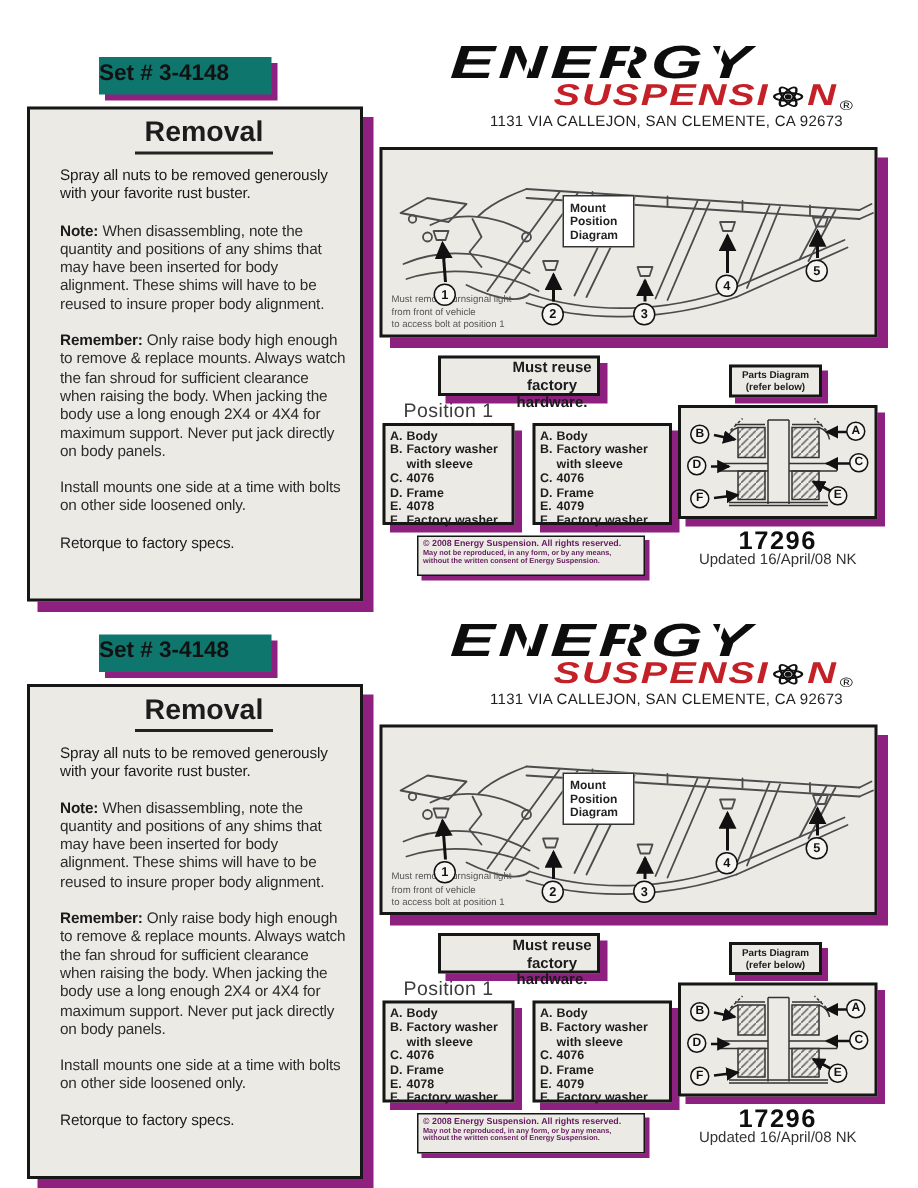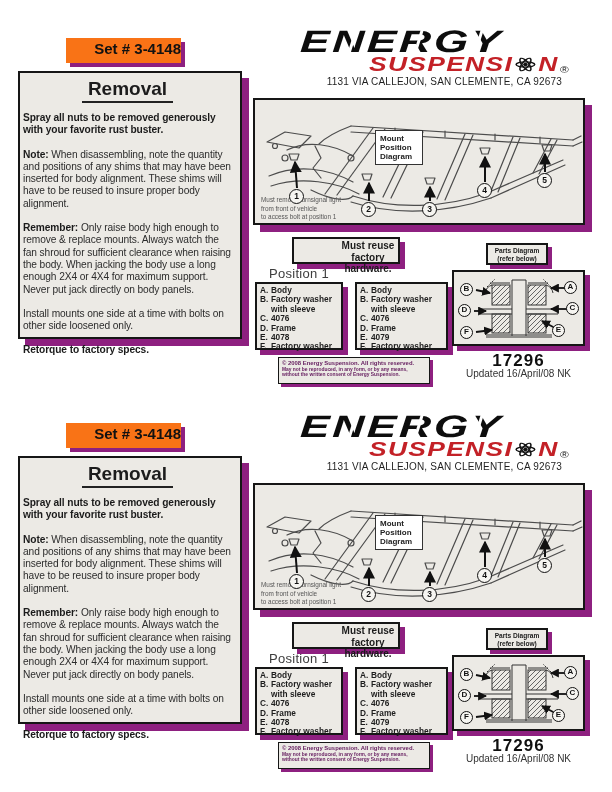--- a/index.html
+++ b/index.html
@@ -12,30 +12,30 @@
   .half-b { top:412px; }
 
   .box { background:#eceae5; border:2px solid #161616; }
   .pshadow4 { box-shadow:4px 4px 0 #8e2080; }
   .pshadow5 { box-shadow:5px 5px 0 #8e2080; }
   .pshadow7 { box-shadow:7px 7px 0 #8e2080; }
   .pshadow3 { box-shadow:3px 3px 0 #8e2080; }
 
   
   .set-box { position:absolute; left:66px; top:11px; width:115px; height:25px;
-             background:#f97316; text-align:right; font-size:15px; font-weight:bold;
+             background:#0f766e; text-align:left; font-size:15px; font-weight:bold;
              line-height:21px; color:#111; }
-  .removal-box { position:absolute; left:18px; top:44px; width:224px; height:268px;
-                 padding:5px 8px 0 3px; color:#2c2c2c; }
+  .removal-box { position:absolute; left:18px; top:44px; width:224px; height:330px;
+                 padding:5px 8px 0 20px; color:#2c2c2c; }
   .removal-title-wrap { text-align:center; margin-bottom:9px; }
   .removal-title { display:inline-block; font-size:19px; font-weight:bold;
                    border-bottom:2px solid #222; padding:0 6px 1px 6px; color:#1c1c1c; }
   .rp { font-size:10.2px; line-height:12.3px; letter-spacing:-0.1px; margin-bottom:12px; }
   .rp b { color:#1b1b1b; }
-  .rp.bold { font-weight:bold; color:#1b1b1b; }
+  .rp.bold { font-weight:normal; color:#1b1b1b; }
 
   
   .brand { position:absolute; left:299px; top:0; width:262px; height:60px; }
   .brand-energy { position:absolute; left:2px; top:0; font-size:31px; font-weight:bold;
                   font-style:italic; letter-spacing:2px; color:#0d0d0d;
                   transform:scaleX(1.42) skewX(-2deg); transform-origin:left top;
                   line-height:30px; white-space:nowrap; }
   .logo-slash { position:absolute; width:3px; height:26px; background:#ffffff;
                 transform:rotate(17deg); top:2px; }
   .brand-susp { position:absolute; left:70px; top:26px; display:flex; align-items:center;

